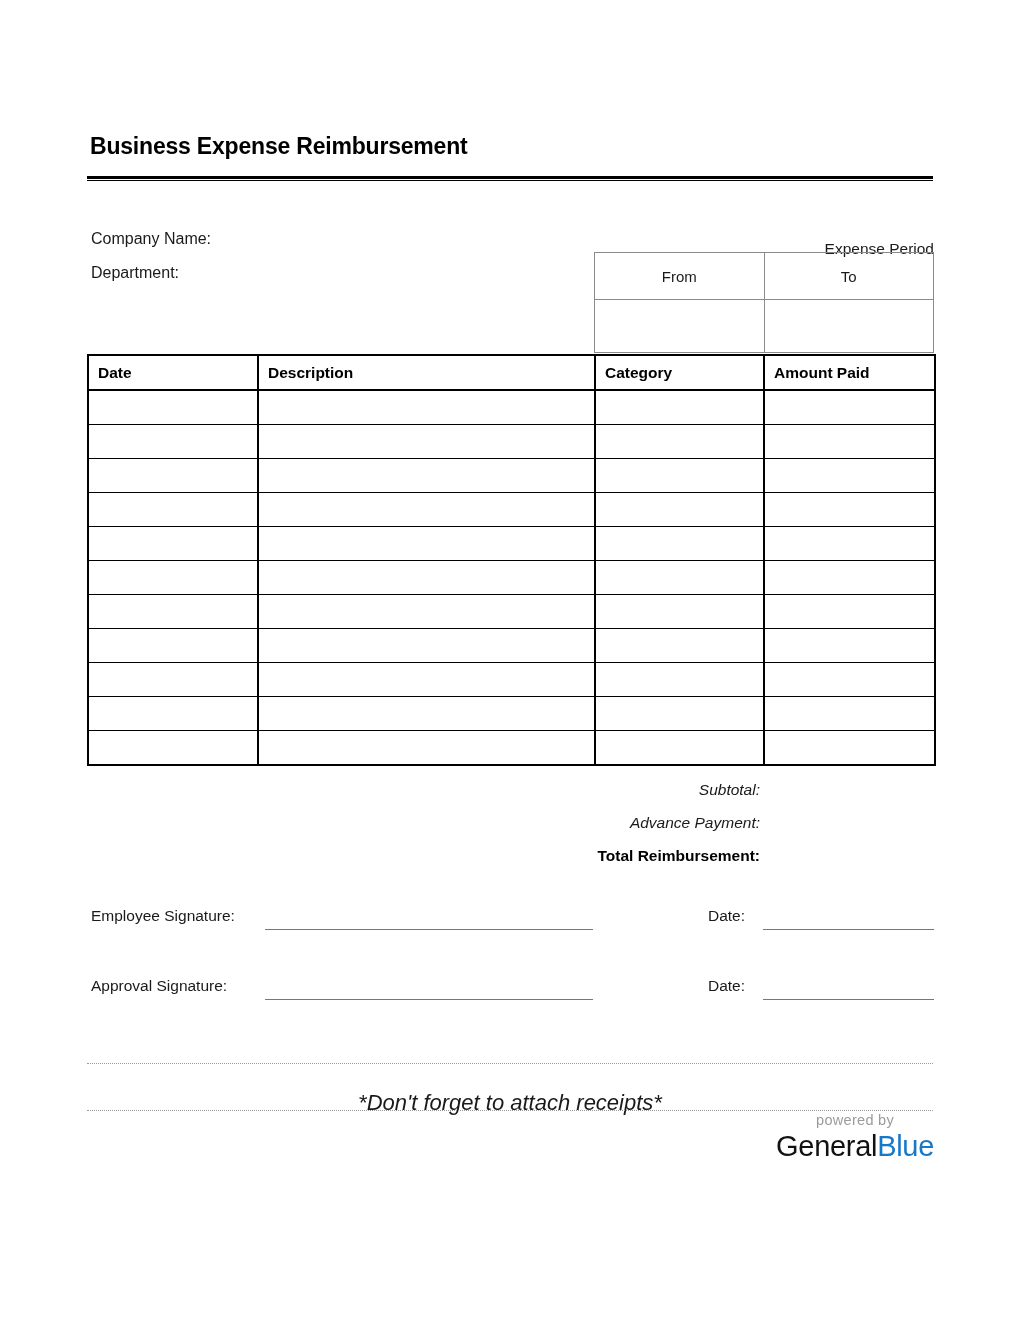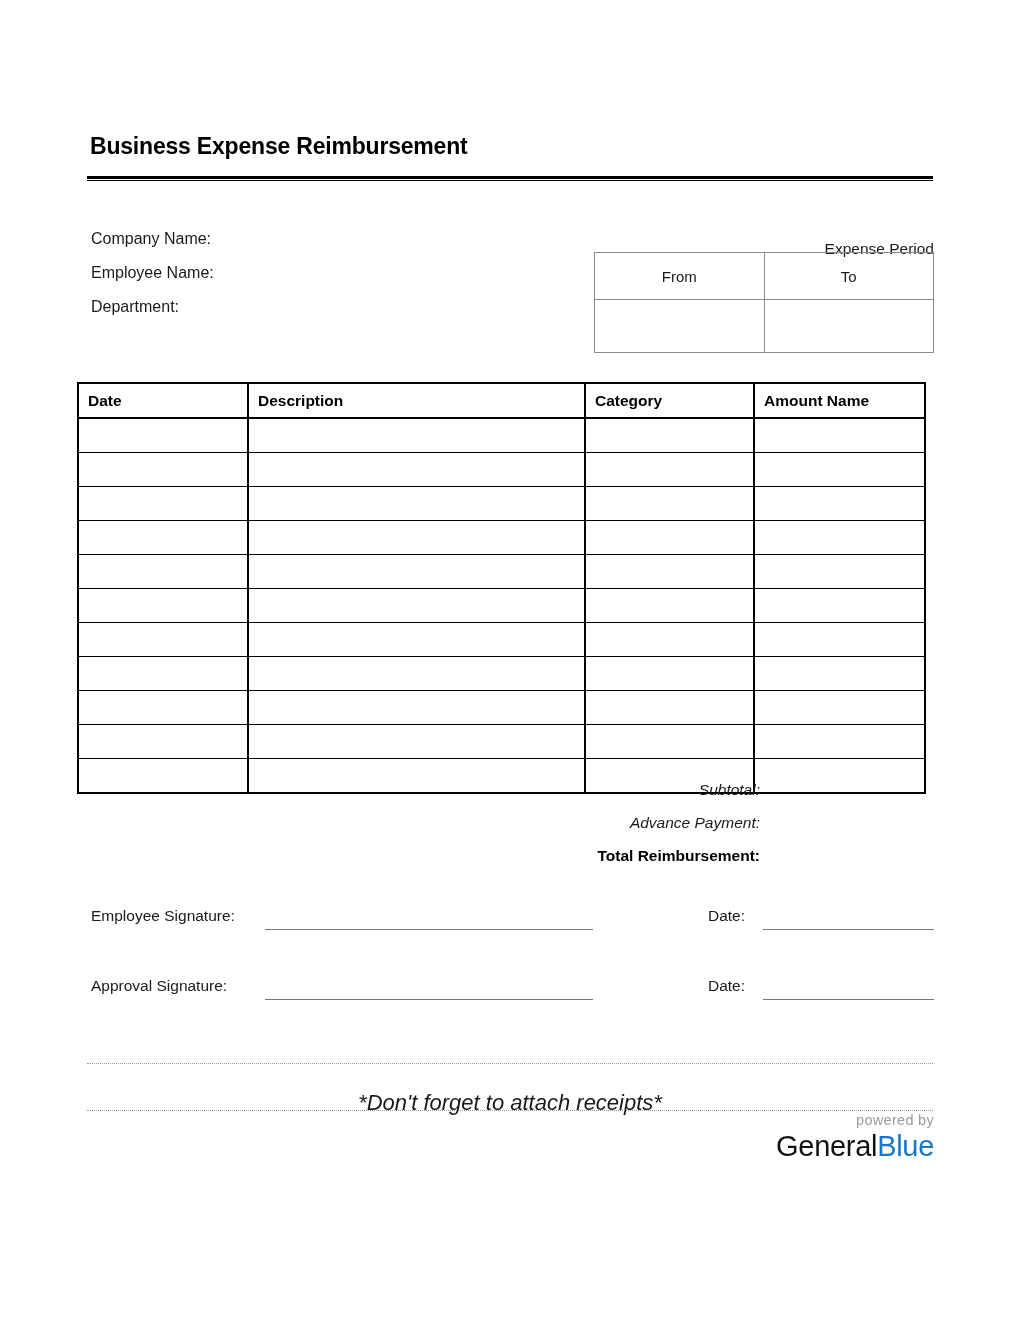--- a/index.html
+++ b/index.html
@@ -85,26 +85,25 @@
     text-align: center;
     font-size: 15px;
     color: #1a1a1a;
     padding: 8px;
   }
   .period-table td.blank { height: 36px; }
 
   
   .expense-table {
     position: absolute;
-    left: 77px;
+    left: 87px;
     top: 354px;
     width: 847px;
     border-collapse: collapse;
     table-layout: fixed;
-    margin-top: 28px;
   }
   .expense-table th {
     border: 2px solid #000000;
     font-size: 15.5px;
     font-weight: bold;
     text-align: left;
     padding: 0 0 0 9px;
     height: 33px;
     color: #000000;
   }
@@ -209,39 +208,39 @@
     right: 86px;
     top: 1113px;
     text-align: right;
     line-height: 1;
   }
   .logo-powered {
     font-size: 14.5px;
     color: #9b9b9b;
     letter-spacing: 0.3px;
     margin-bottom: 4px;
+    text-align: center;
   }
   .logo-word {
     font-size: 29px;
     letter-spacing: -0.3px;
   }
   .logo-general { color: #111111; }
   .logo-blue { color: #1878c8; }
 </style>
 </head>
 <body>
 
 <div class="page">
 
   <div class="title">Business Expense Reimbursement</div>
   <div class="title-rule"></div>
 
   <div class="info-labels">
     <div class="info-label">Company Name:</div>
-    <div class="info-label">Employee Name:</div>
     <div class="info-label">Department:</div>
   </div>
 
   <div class="period-title">Expense Period</div>
   <table class="period-table">
     <tbody>
         <tr>
       <td>From</td>
       <td>To</td>
     </tr>
@@ -257,21 +256,21 @@
       <col style="width:170px">
       <col style="width:337px">
       <col style="width:169px">
       <col style="width:171px">
     </colgroup>
     <thead>
       <tr>
         <th>Date</th>
         <th>Description</th>
         <th>Category</th>
-        <th>Amount Name</th>
+        <th>Amount Paid</th>
       </tr>
     </thead>
     <tbody>
       <tr>
         <td></td>
         <td></td>
         <td></td>
         <td></td>
       </tr>
       <tr>

